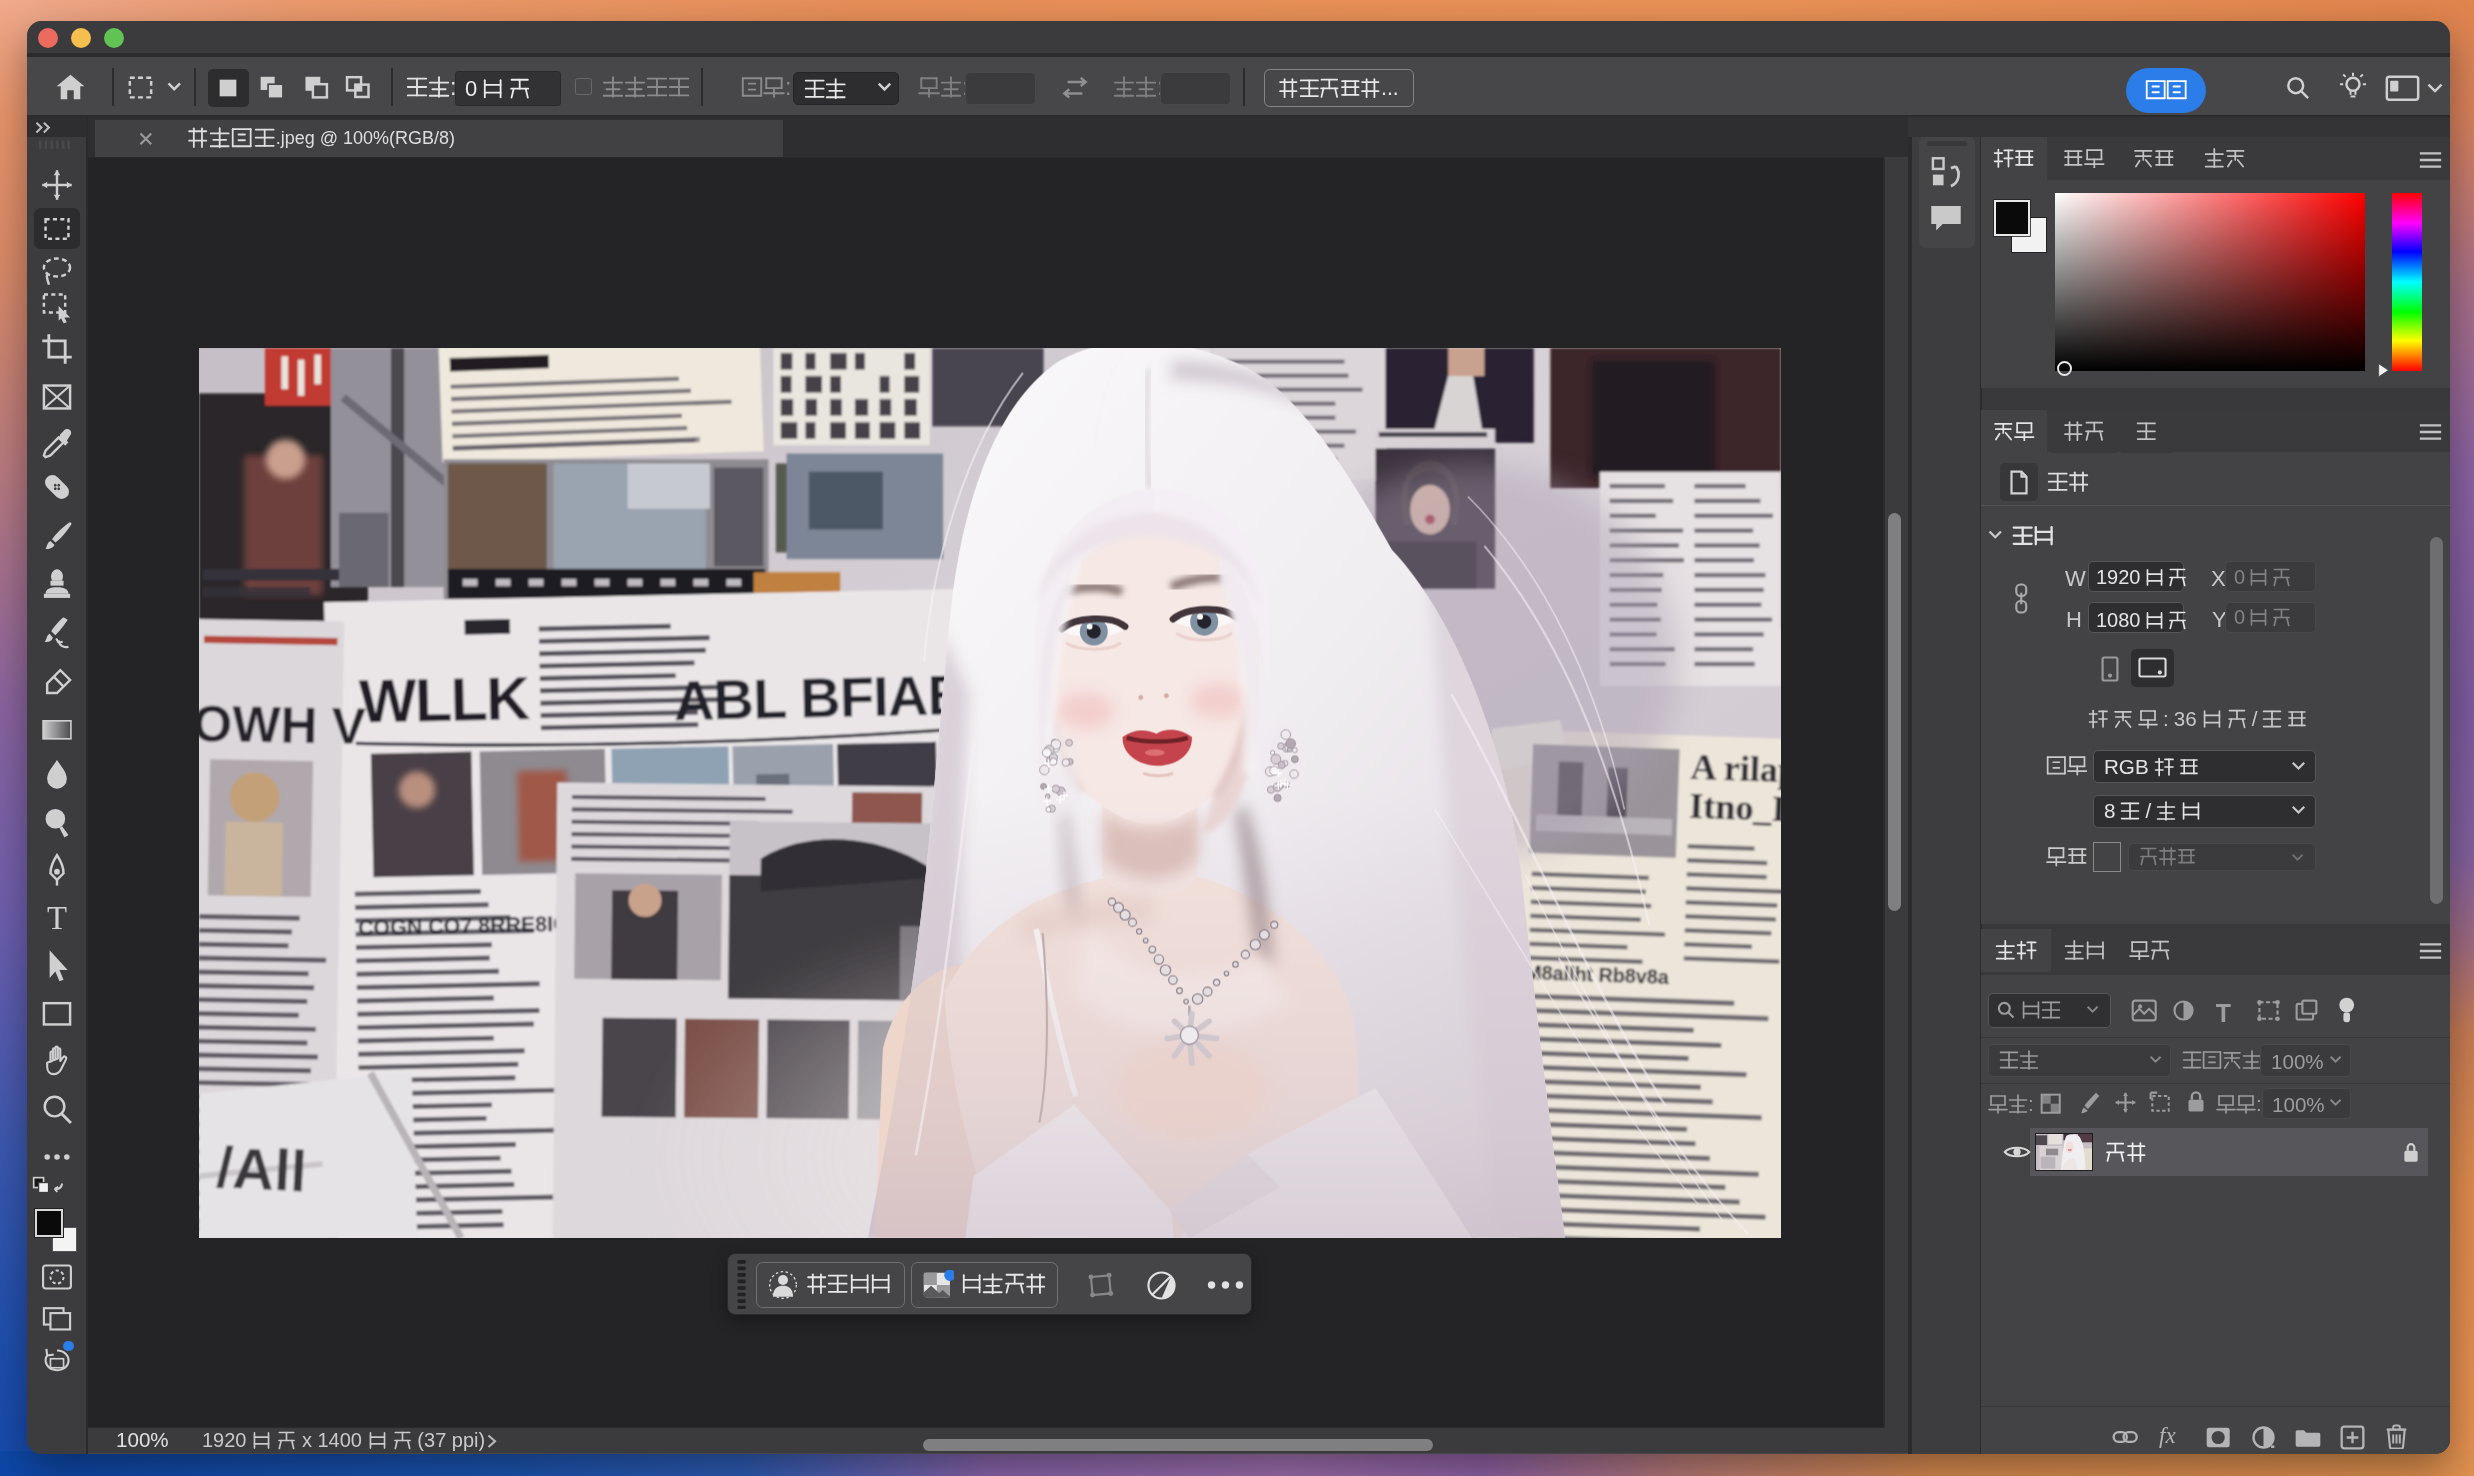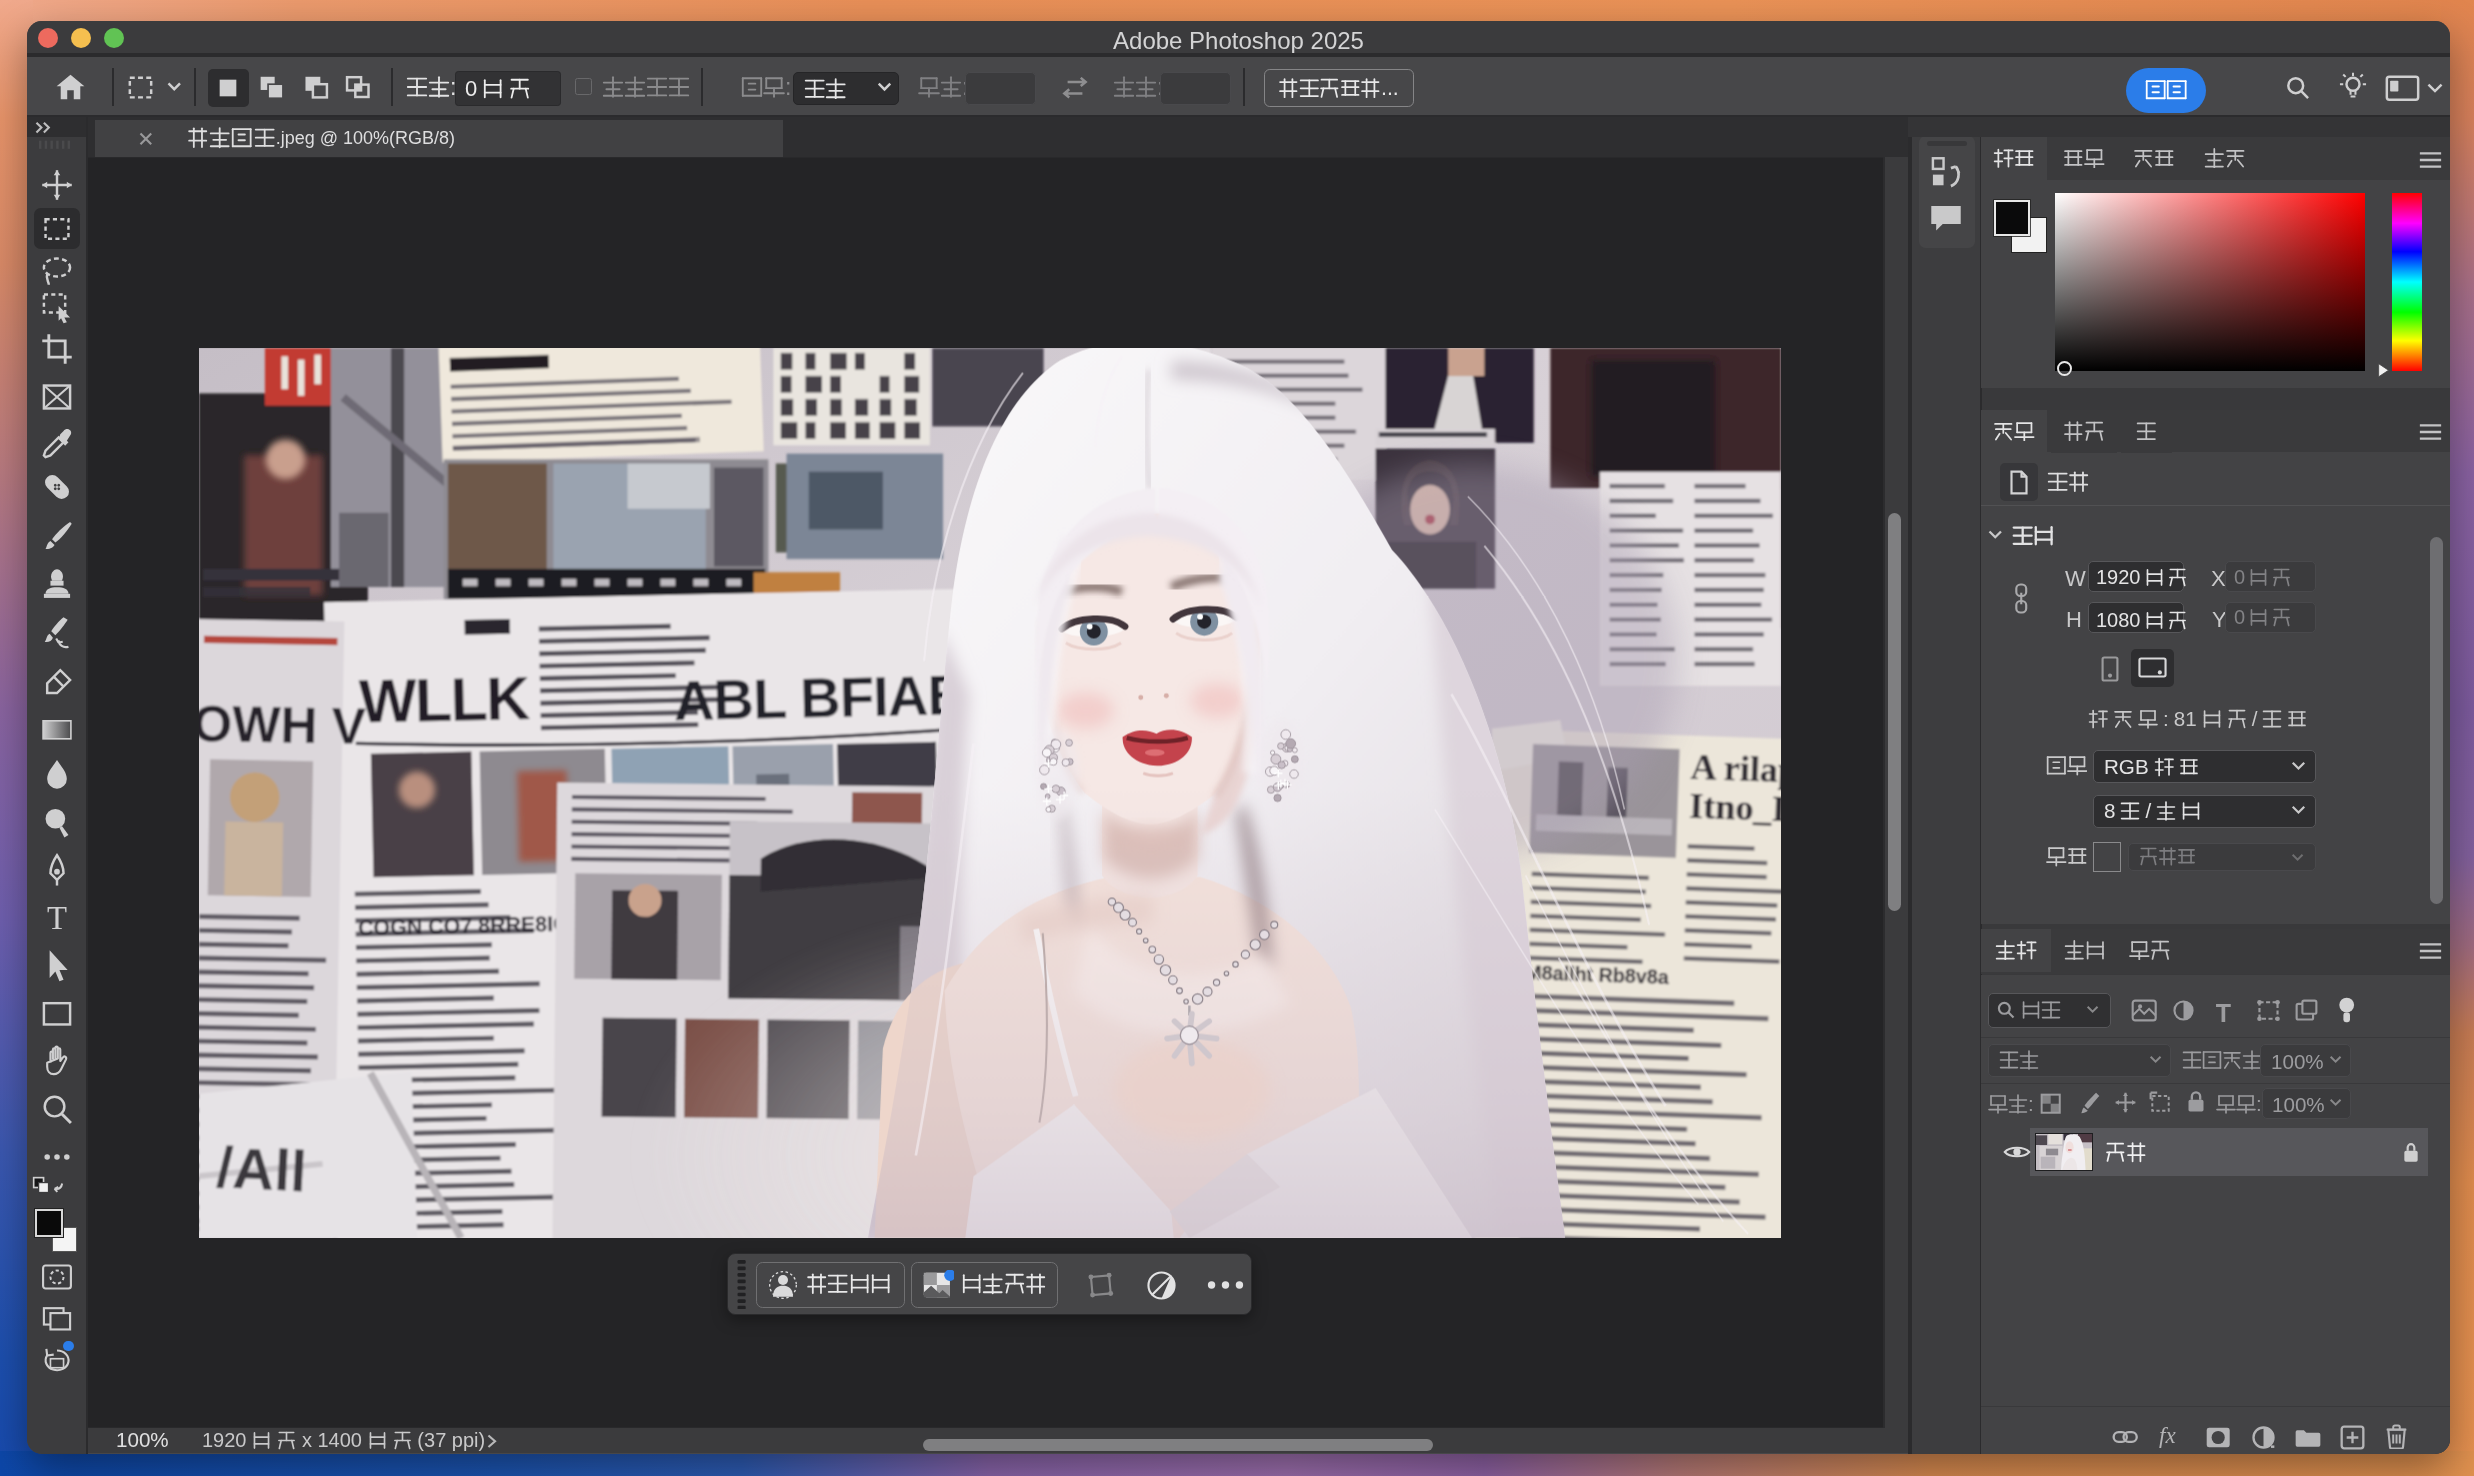--- a/index.html
+++ b/index.html
@@ -27,21 +27,20 @@
 <div id="wallt"></div>
 <div id="wallL"></div>
 <div id="wallR"></div>
 <div id="wallb"></div>
 <div id="win">
 
 <div class="abs" style="left:0;top:0;width:2423px;height:35px;background:#3b3b3d"></div>
 <div class="abs" style="left:10.7px;top:7.4px;width:20px;height:20px;border-radius:50%;background:#ed6a5e"></div>
 <div class="abs" style="left:44px;top:7.4px;width:20px;height:20px;border-radius:50%;background:#f5bf4f"></div>
 <div class="abs" style="left:77px;top:7.4px;width:20px;height:20px;border-radius:50%;background:#61c354"></div>
-<div class="abs" style="left:0;top:6.6px;width:2423px;text-align:center;font-size:24px;color:#d4d4d5">Adobe Photoshop 2025</div>
 
 <div class="abs" style="left:0;top:35px;width:2423px;height:61px;background:#474749"></div>
 <div class="abs" style="left:0;top:32px;width:2423px;height:4.1px;background:#2b2b2d"></div>
 <div class="abs" style="left:0;top:94px;width:2423px;height:3.3px;background:#2b2b2d"></div>
 <svg class="ic" style="left:28px;top:51px" width="31" height="30" viewBox="0 0 38 36">
 <path d="M19 3 L36 17 L31 17 L31 33 L23 33 L23 22 L15 22 L15 33 L7 33 L7 17 L2 17 Z" fill="#cfcfd0"></path>
     </svg>
     <div class="seph" style="left:85px;top:47px;width:1.6px;height:38px"></div>
     <svg class="ic" style="left:101px;top:55px" width="25" height="23" viewBox="0 0 30 28">
 <rect x="2" y="2" width="26" height="24" fill="none" stroke="#cfcfd0" stroke-width="3" stroke-dasharray="6 4"></rect>
@@ -1350,21 +1349,21 @@
       </svg>
       <svg width="20" height="20" viewBox="0 0 24 24" style="display:inline-block;vertical-align:-2.5px" stroke="#c9c9ca" stroke-width="2.0" stroke-linecap="round">
         <line x1="3.6" y1="2.4" x2="20.4" y2="2.4"></line>
         <line x1="3.6" y1="2.4" x2="3.6" y2="13.2"></line>
         <line x1="20.4" y1="2.4" x2="20.4" y2="13.2"></line>
         <line x1="3.6" y1="13.2" x2="20.4" y2="13.2"></line>
         <line x1="1.2" y1="18.7" x2="22.8" y2="18.7"></line>
         <line x1="12.0" y1="13.2" x2="12.0" y2="22.8"></line>
       </svg>
       <span style="font-size:20.6px;color:#c9c9ca;">:</span>
-      <span style="font-size:20.6px;color:#c9c9ca">81</span>
+      <span style="font-size:20.6px;color:#c9c9ca">36</span>
       <svg width="20" height="20" viewBox="0 0 24 24" style="display:inline-block;vertical-align:-2.5px" stroke="#c9c9ca" stroke-width="2.0" stroke-linecap="round">
         <line x1="3.1" y1="2.4" x2="3.1" y2="21.6"></line>
         <line x1="20.9" y1="2.4" x2="20.9" y2="21.6"></line>
         <line x1="3.1" y1="7.7" x2="20.9" y2="7.7"></line>
         <line x1="3.1" y1="16.3" x2="20.9" y2="16.3"></line>
       </svg>
       <svg width="20" height="20" viewBox="0 0 24 24" style="display:inline-block;vertical-align:-2.5px" stroke="#c9c9ca" stroke-width="2.0" stroke-linecap="round">
         <line x1="2.9" y1="1.9" x2="21.1" y2="1.9"></line>
         <line x1="12.0" y1="1.9" x2="12.0" y2="12.0"></line>
         <line x1="2.4" y1="12.0" x2="21.6" y2="12.0"></line>

